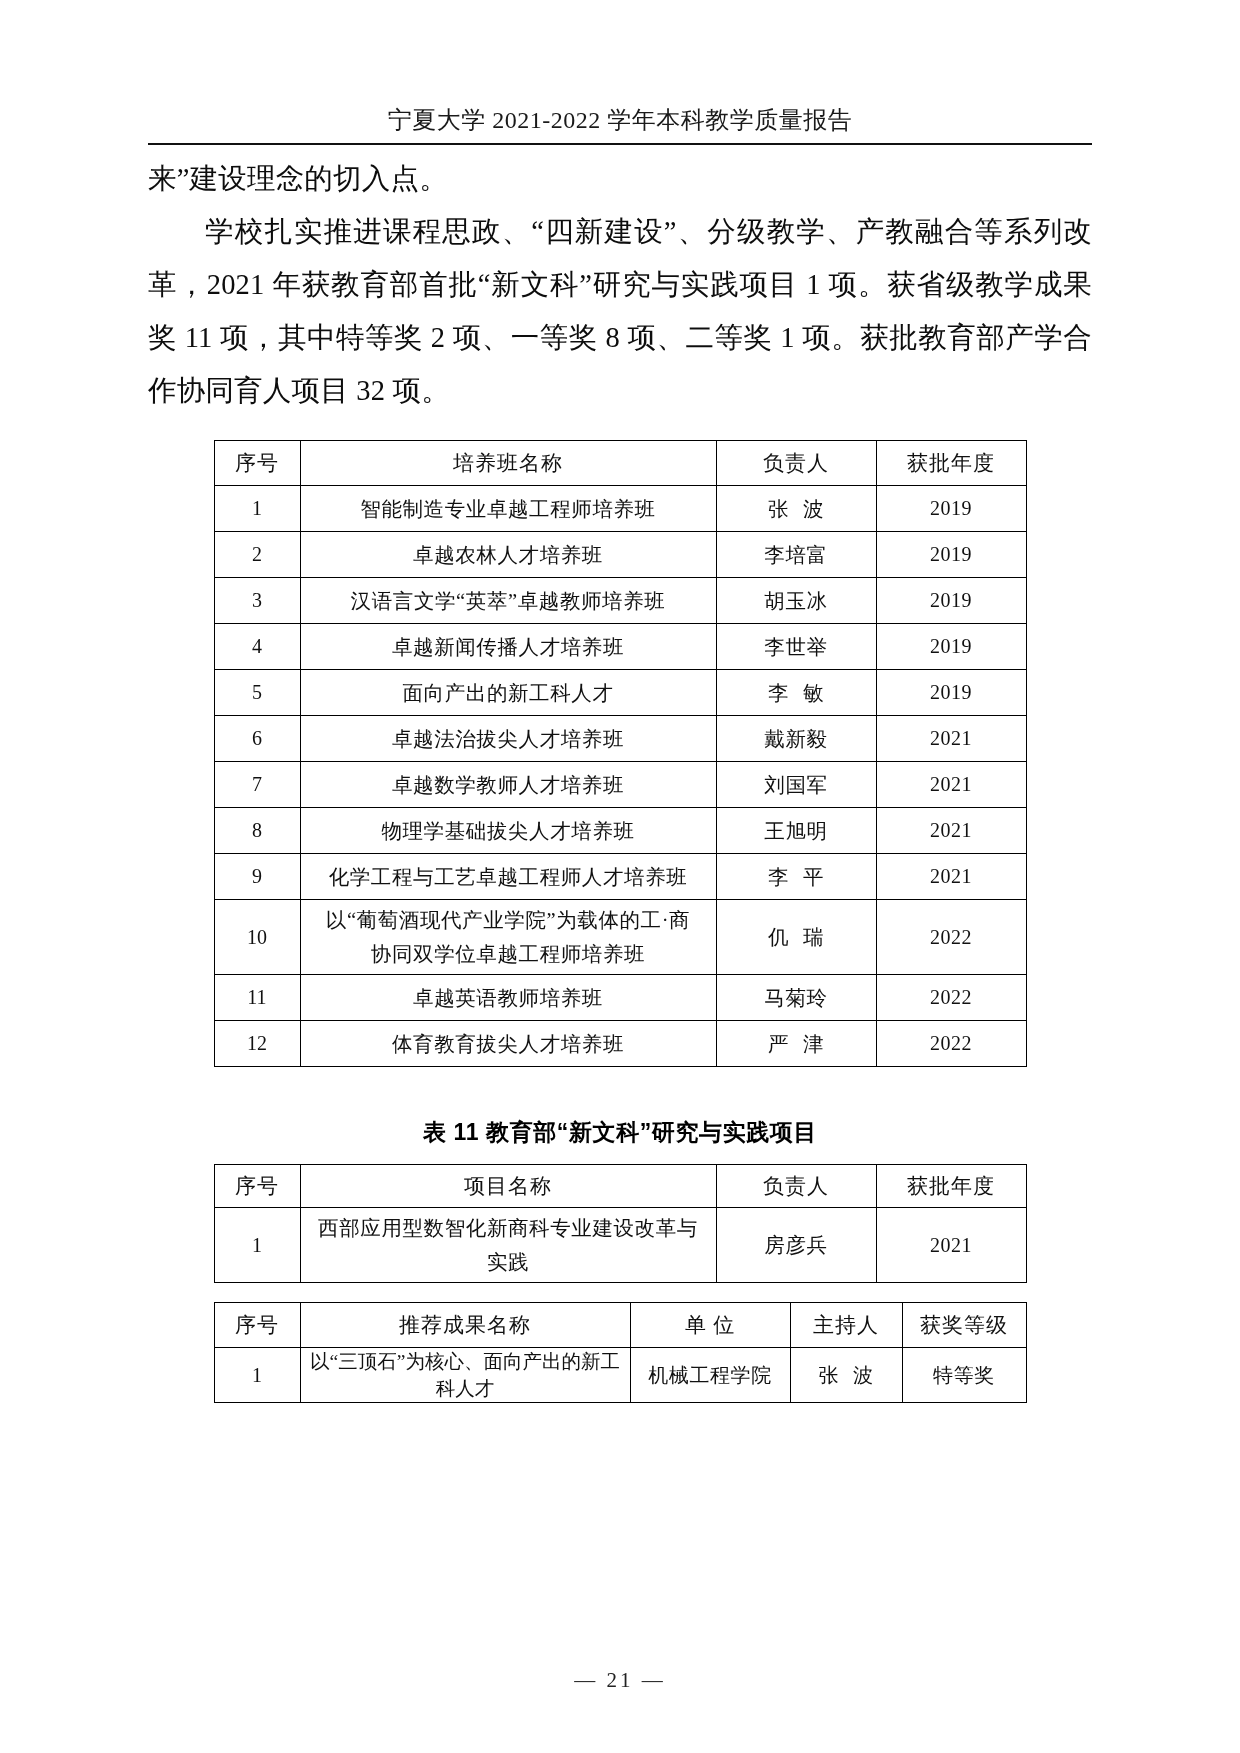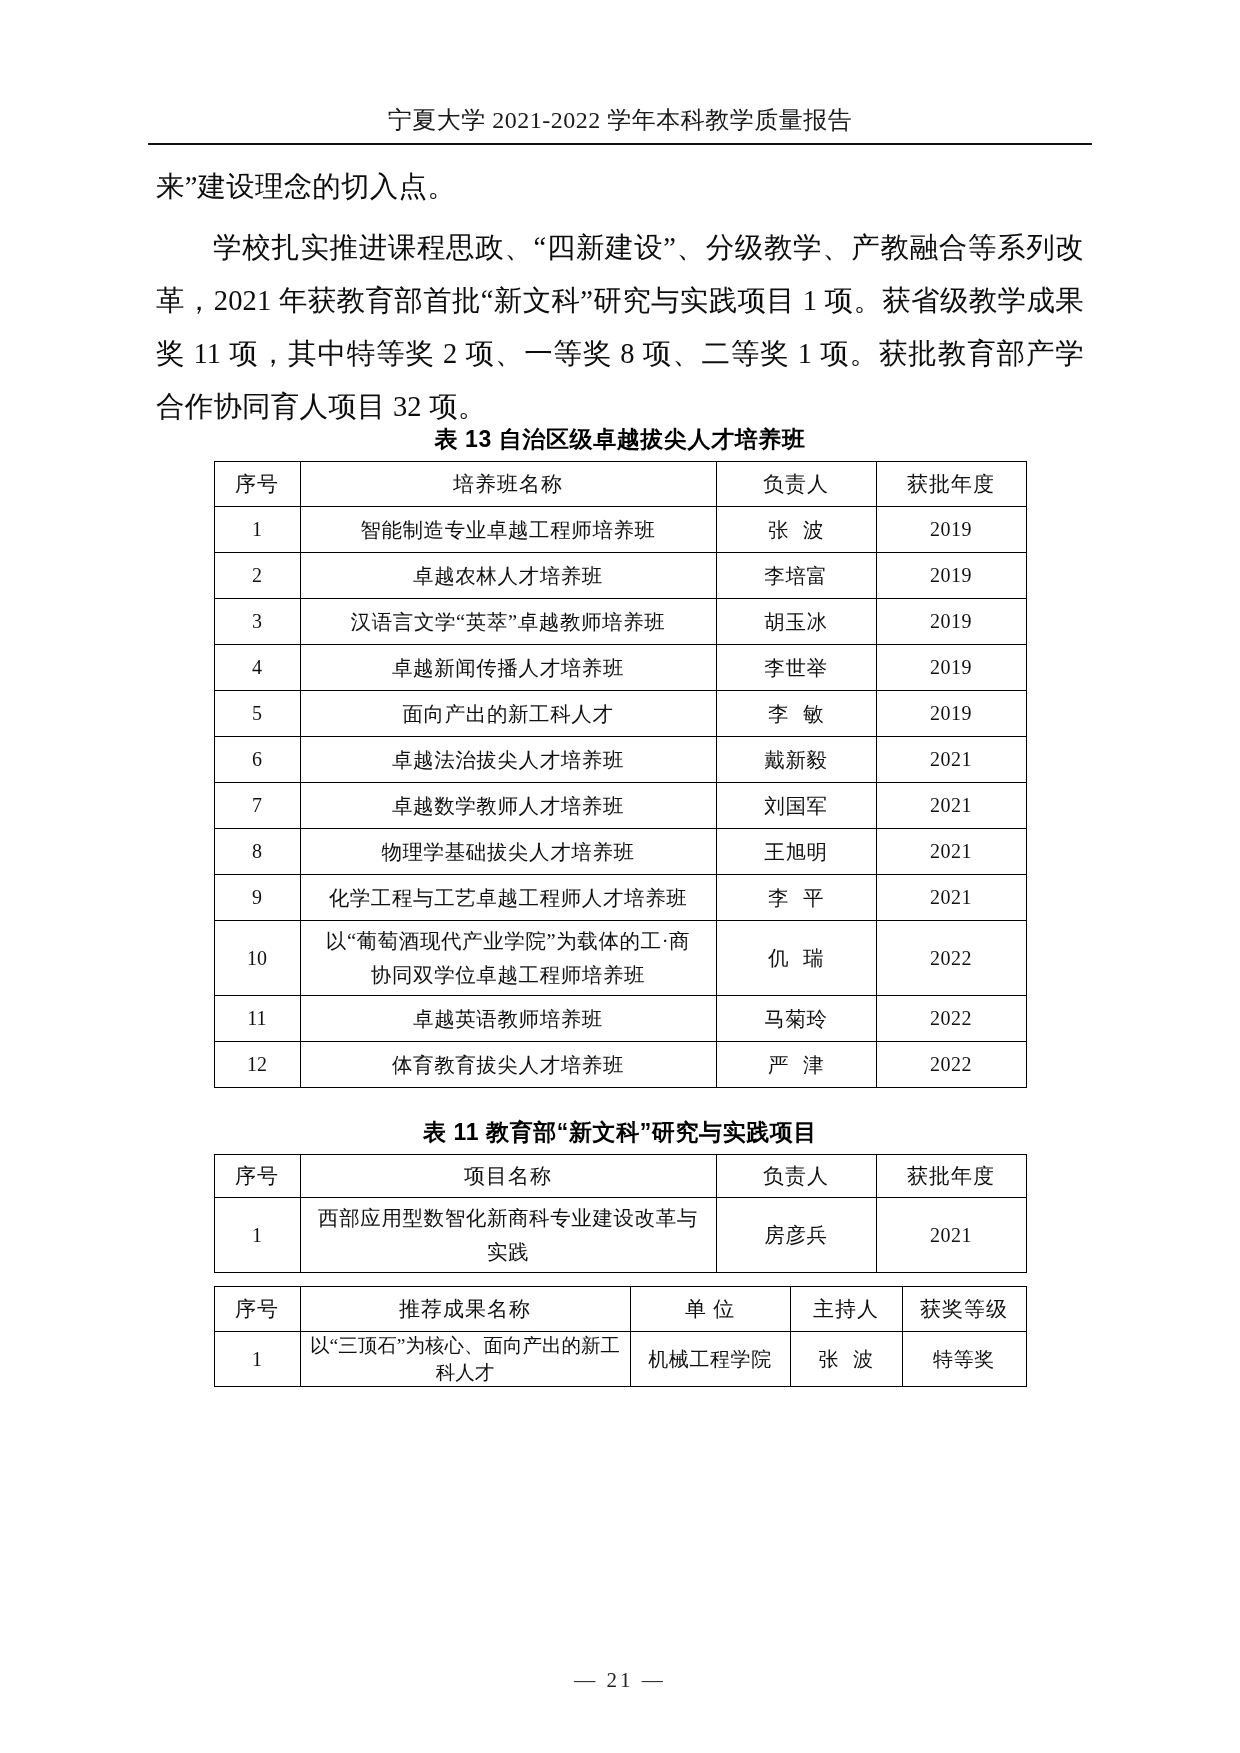--- a/index.html
+++ b/index.html
@@ -46,21 +46,21 @@
   }
 
   
   .body-block {
     position: absolute;
     left: 148px;
     top: 152px;
     width: 944px;
   }
   p.para {
-    margin: 8px;
+    margin: 0;
     font-size: 28.5px;
     line-height: 53px;
     color: #0d0d0d;
     text-align: justify;
     text-justify: inter-character;
     letter-spacing: 0.2px;
     font-family: "Liberation Serif", "DejaVu Serif", serif;
   }
   p.para.indent { text-indent: 2em; }
   p.para + p.para { margin-top: 0; }
@@ -75,21 +75,21 @@
     font-family: "Liberation Sans", "DejaVu Sans", sans-serif;
     margin: 0 0 6px 0;
     white-space: nowrap;
   }
 
   
   table.doc-table {
     border-collapse: collapse;
     table-layout: fixed;
     width: 810px;
-    margin: 0 auto;
+    margin: 16px auto;
     font-family: "Liberation Serif", "DejaVu Serif", serif;
   }
   table.doc-table td, table.doc-table th {
     border: 1px solid #000;
     text-align: center;
     vertical-align: middle;
     color: #111;
     padding: 0 4px;
   }
   table.doc-table th {
@@ -160,21 +160,20 @@
     <div class="header-text">宁夏大学 2021-2022 学年本科教学质量报告</div>
     <div class="header-rule"></div>
   </div>
 
   <div class="body-block">
     <p class="para">来”建设理念的切入点。</p>
     <p class="para indent">学校扎实推进课程思政、“四新建设”、分级教学、产教融合等系列改革，2021 年获教育部首批“新文科”研究与实践项目 1 项。获省级教学成果奖 11 项，其中特等奖 2 项、一等奖 8 项、二等奖 1 项。获批教育部产学合作协同育人项目 32 项。</p>
   </div>
 
   <div id="table13-wrap">
-    <div class="tbl-caption">表 13  自治区级卓越拔尖人才培养班</div>
     <table id="table13" class="doc-table">
       <colgroup>
           <col class="c1">
           <col class="c2">
           <col class="c3">
           <col class="c4">
         </colgroup>
       <thead>
         <tr>
           <th>序号</th>

